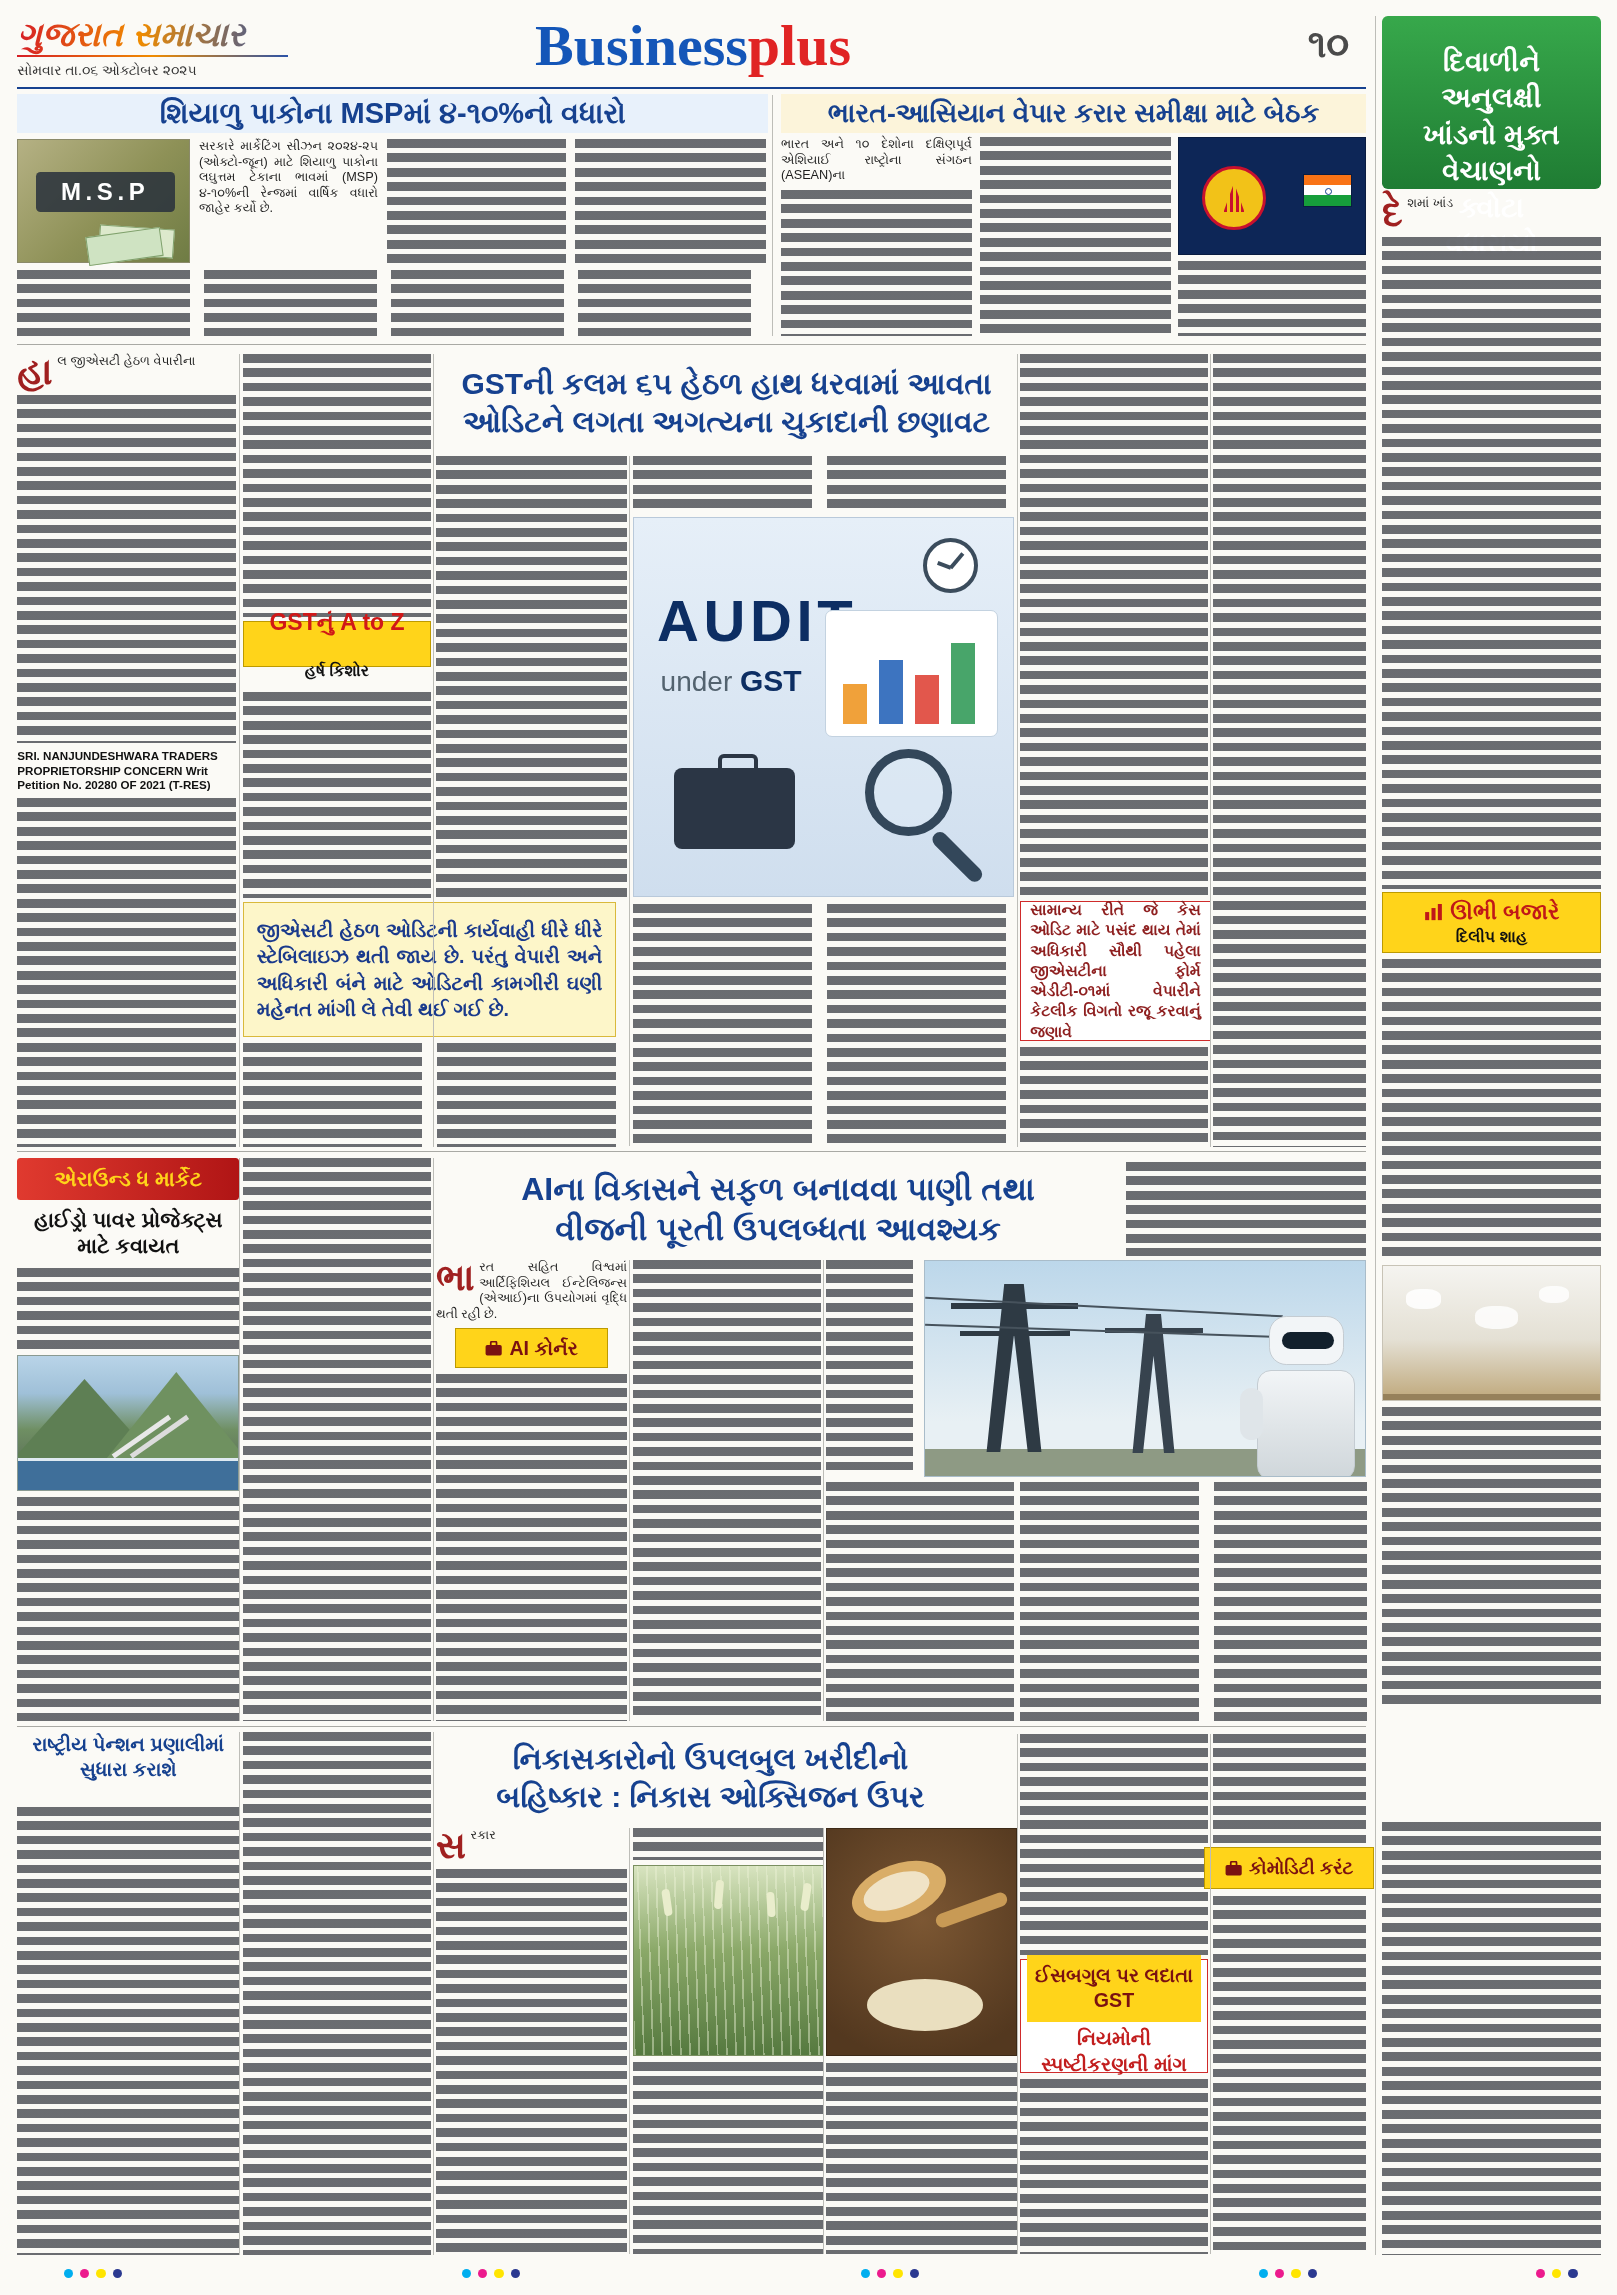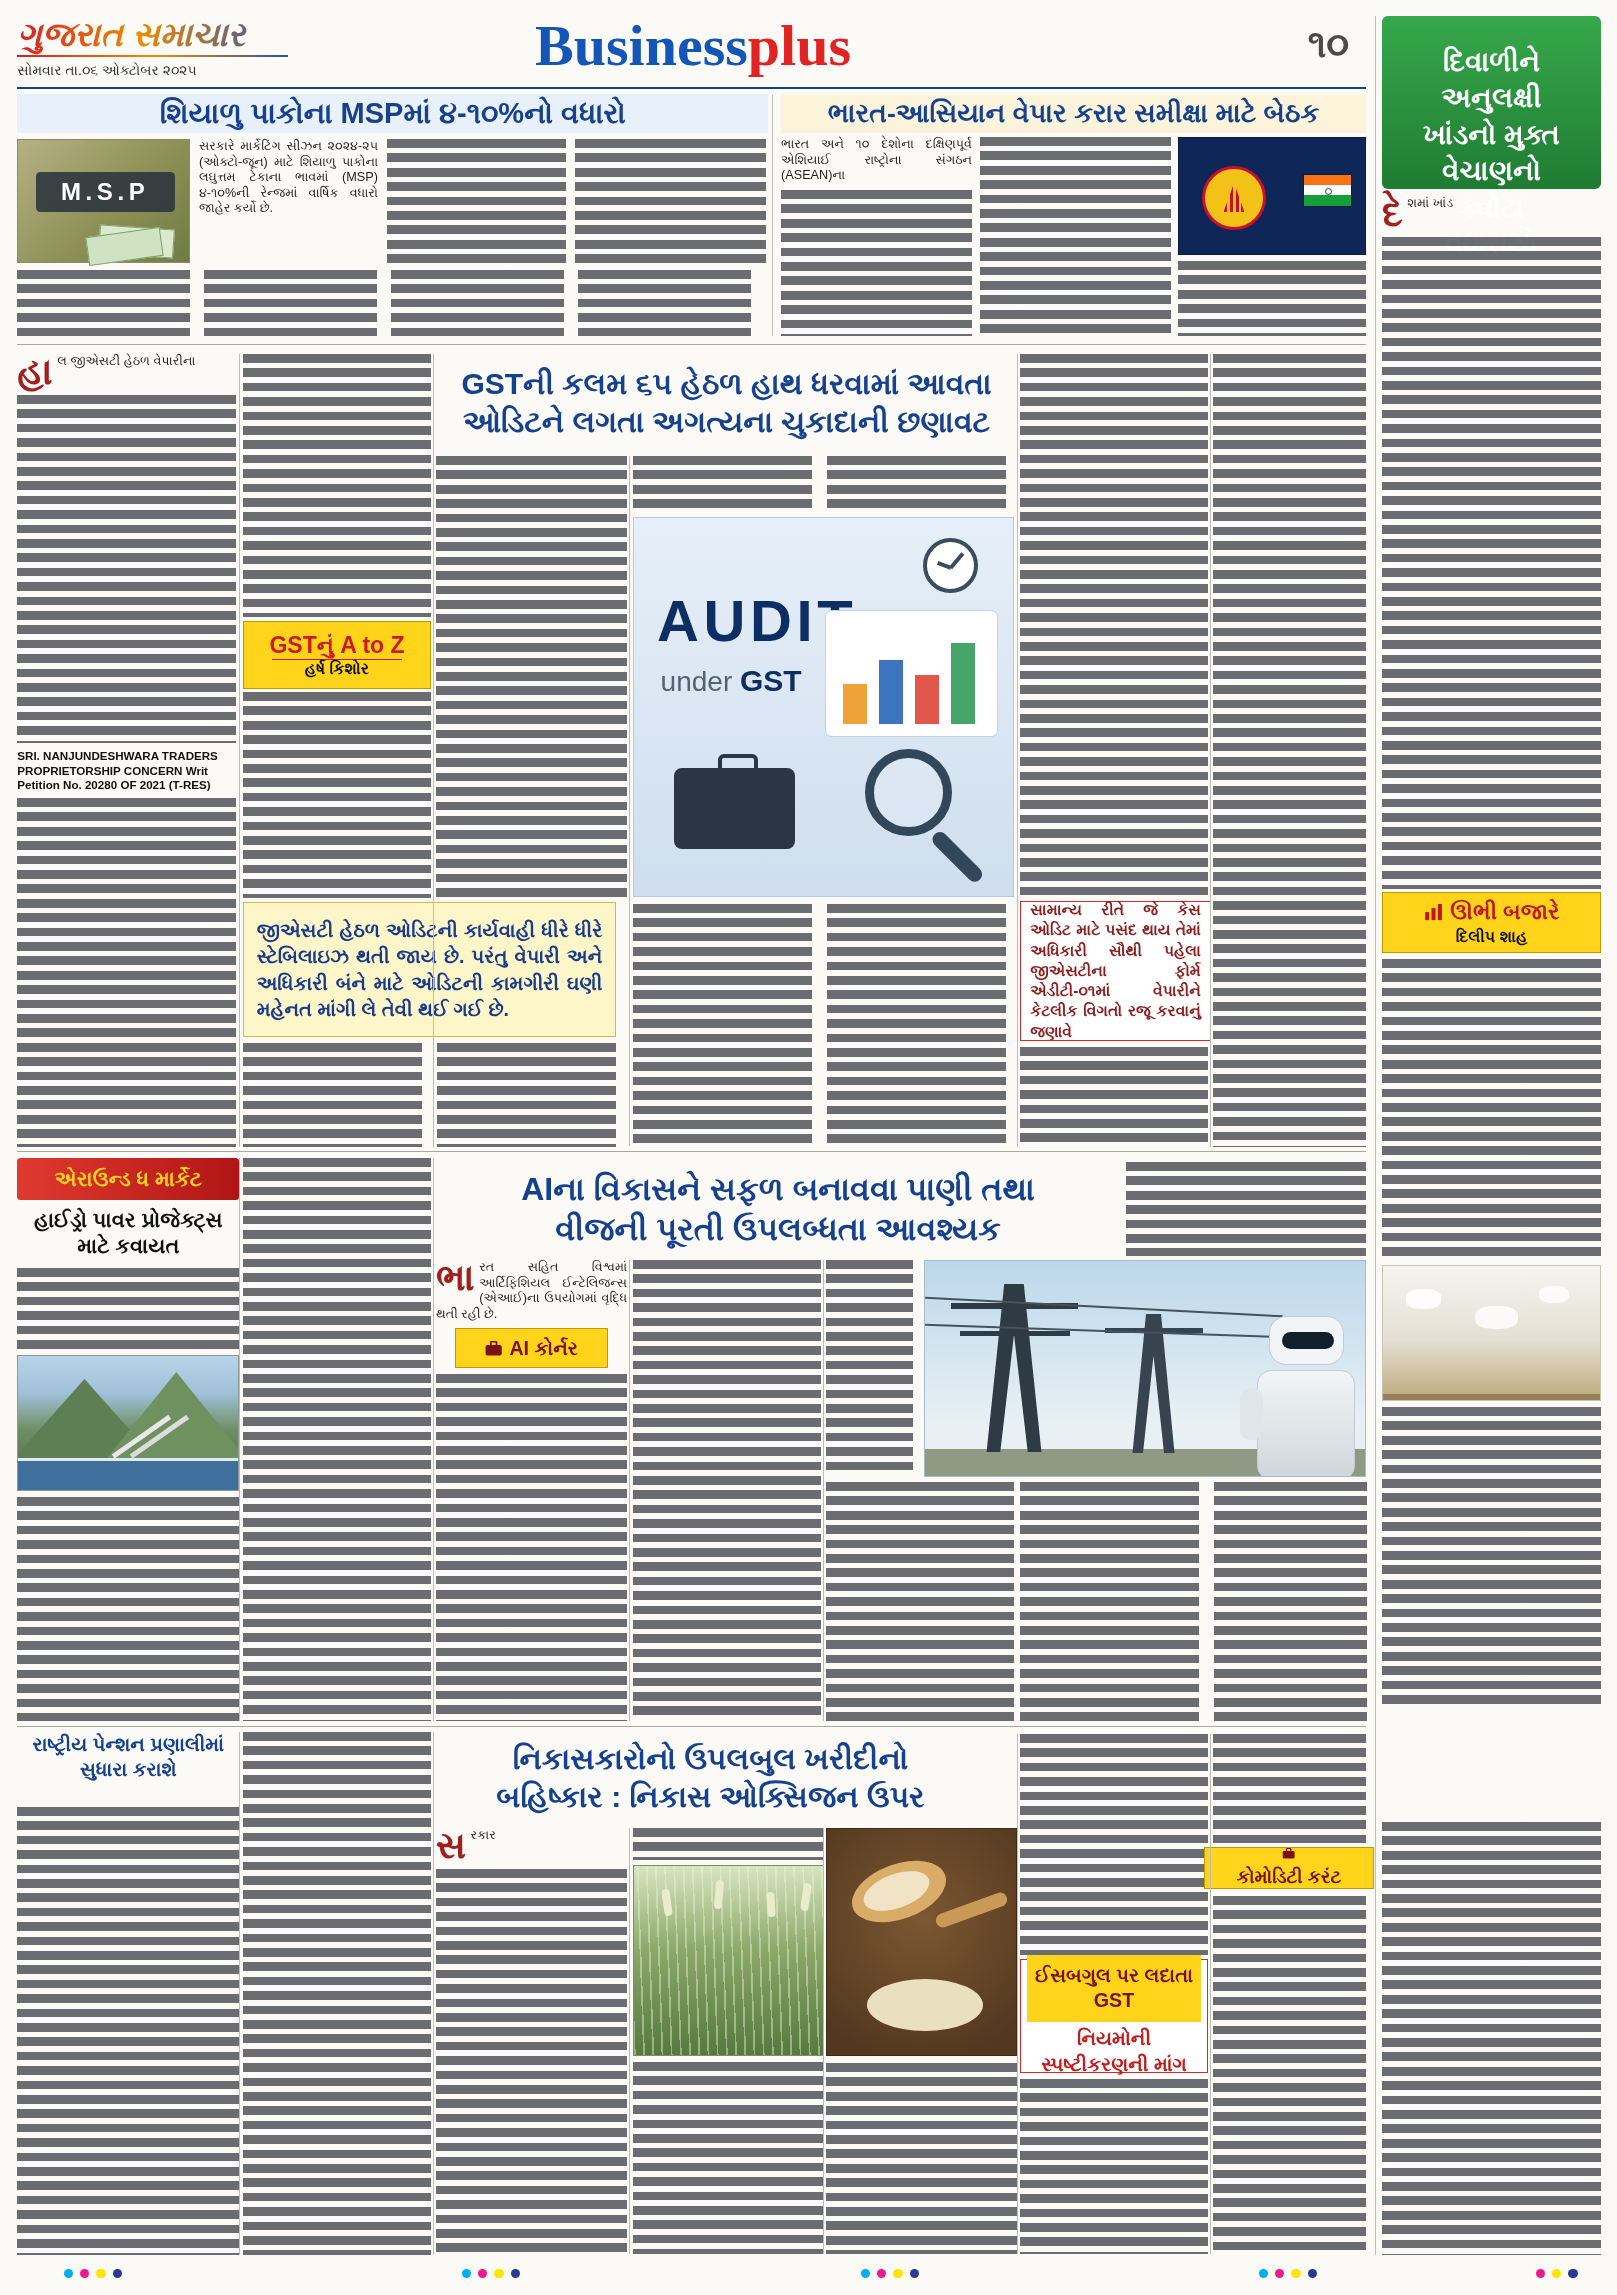--- a/index.html
+++ b/index.html
@@ -127,21 +127,21 @@
 
   <div class="col" style="left:17.3px;top:354px;width:219px;height:793px">
     <p class="lead"><span class="dc">હા</span><span>લ જીએસટી હેઠળ વેપારીના</span></p>
     <div class="fl" style="min-height:219px"></div>
     <p class="caseref">SRI. NANJUNDESHWARA TRADERS PROPRIETORSHIP CONCERN Writ Petition No. 20280 OF 2021 (T-RES)</p>
     <div class="fl"></div>
   </div>
 
   <div class="abs fl" style="left:243px;top:354px;width:188px;height:263px"></div>
 
-  <div class="ybox" style="position:absolute;left:243px;top:621px;width:188px;height:68px;gap:0">
+  <div class="ybox" style="position:absolute;left:243px;top:621px;width:188px;height:46px;gap:13px">
     <span style="color:#d01818;font-size:23px;font-weight:bold">GSTનું A to Z</span>
     <div style="width:70%;height:1.2px;background:#d01818"></div>
     <span style="color:#111;font-size:16px;font-weight:bold">હર્ષ કિશોર</span>
   </div>
 
   <div class="abs fl" style="left:243px;top:692px;width:188px;height:206px"></div>
   <div class="abs fl" style="left:436px;top:456px;width:191px;height:442px"></div>
   <div class="abs fl2" style="left:633px;top:456px;width:381px;height:56px"></div>
 
   <div class="abs" style="left:633px;top:517px;width:381px;height:380px;background:linear-gradient(180deg,#e6eff8,#cfdeee);border:0.6px solid #b9c9da">
@@ -286,21 +286,21 @@
   <div class="abs fl" style="left:826px;top:2063px;width:191px;height:191px"></div>
 
   <div class="abs fl" style="left:1020px;top:1734px;width:188px;height:221px"></div>
   <div class="abs" style="left:1020px;top:1959px;width:188px;height:114px;border:1.7px solid #cf2b2b;background:#fff;display:flex;flex-direction:column;align-items:center;justify-content:center;gap:4.6px;padding:5.8px">
     <div style="background:#ffd41a;padding:8px 8px;color:#7a1111;font-size:19.6px;font-weight:bold;text-align:center;line-height:1.3">ઈસબગુલ પર લદાતા GST</div>
     <div style="color:#c21d1d;font-size:19.6px;font-weight:bold;text-align:center;line-height:1.3">નિયમોની સ્પષ્ટીકરણની માંગ</div>
   </div>
   <div class="abs fl" style="left:1020px;top:2079px;width:188px;height:175px"></div>
 
   <div class="abs fl" style="left:1213px;top:1734px;width:153px;height:109px"></div>
-  <div class="ybox" style="position:absolute;left:1204px;top:1847px;width:170px;height:42px;flex-direction:column;gap:7px">
+  <div class="ybox" style="position:absolute;left:1204px;top:1847px;width:170px;height:42px;flex-direction:row;gap:7px">
     <svg width="17.3" height="15" viewBox="0 0 30 26">
         <rect x="1" y="7" width="28" height="18" rx="3" fill="#7a1111"></rect>
         <rect x="10" y="1" width="10" height="8" rx="2" fill="none" stroke="#7a1111" stroke-width="3"></rect>
       </svg>
     <span style="color:#7a1111;font-size:18.5px;font-weight:bold">કોમોડિટી કરંટ</span>
   </div>
   <div class="abs fl" style="left:1213px;top:1896px;width:153px;height:359px"></div>
 
   <div class="rule-v" style="left:239px;top:1732px;height:523px"></div>
   <div class="rule-v" style="left:433px;top:1732px;height:523px"></div>

